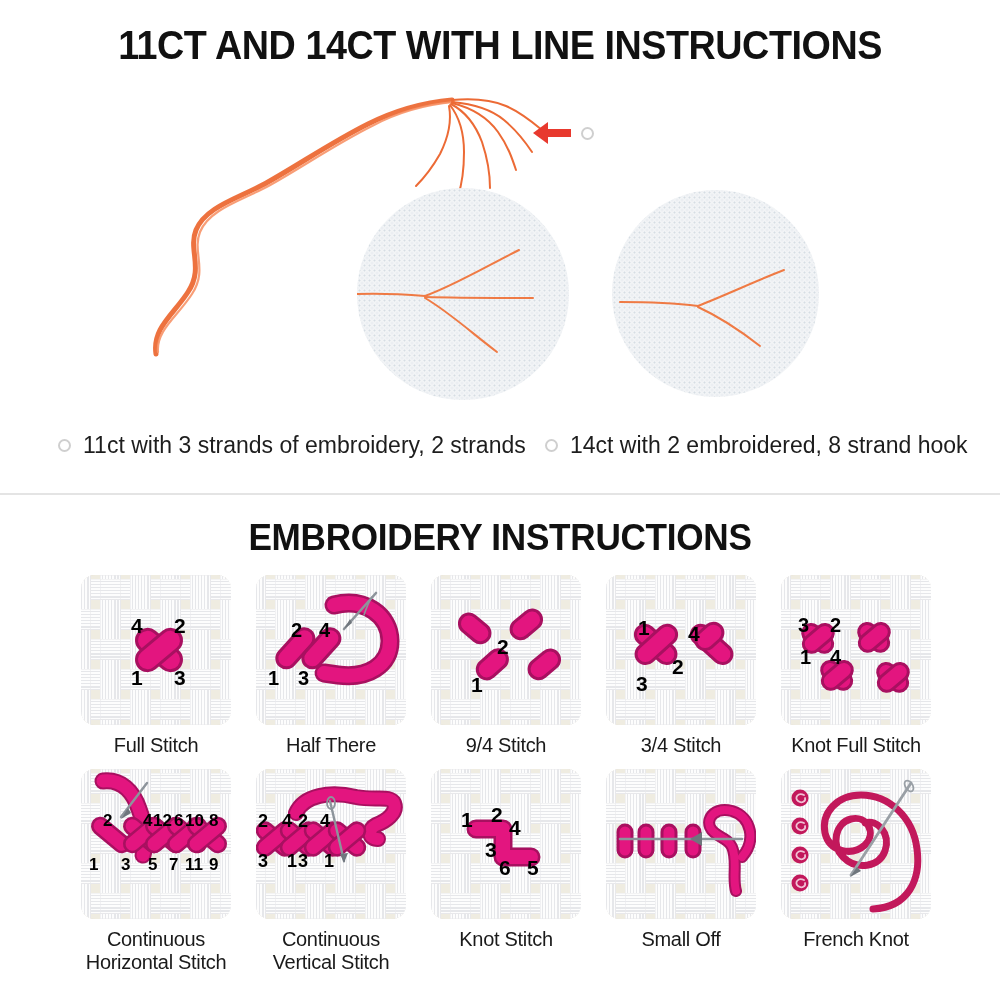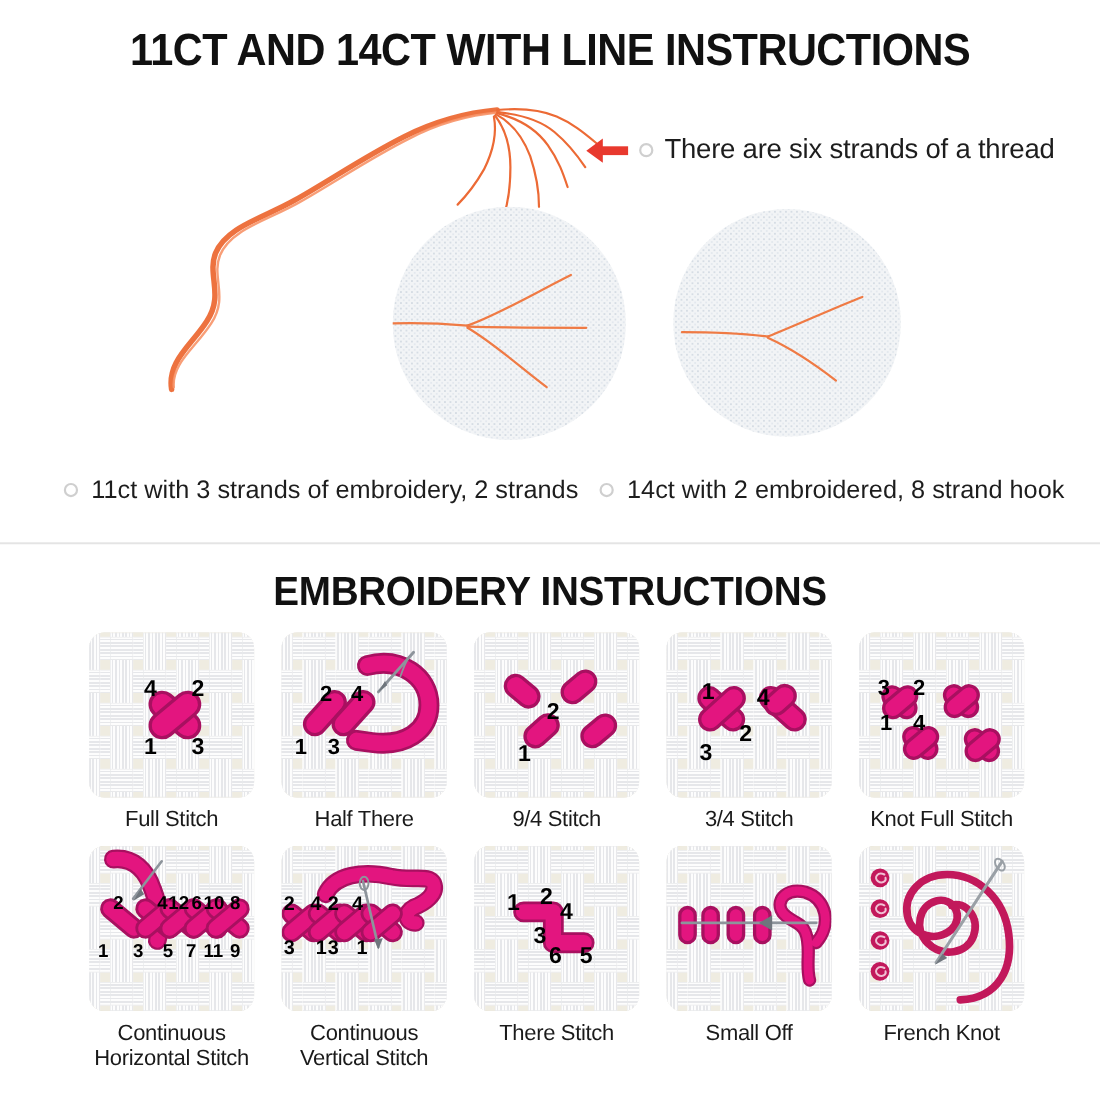--- a/index.html
+++ b/index.html
@@ -143,21 +143,20 @@
         </g>
       </svg>
     </div>
 
     <div class="thread-note">
       <span class="red-arrow">
         <span class="head"></span>
           <span class="shaft"></span>
       </span>
       <span class="bullet-circle"></span>
-      <span class="note-text">There are six strands of a thread</span>
     </div>
 
     <div class="circle-wrap">
       <div class="aida-circle" id="circle-11ct"></div>
       <svg style="position:absolute;left:345px;top:188px;" width="212" height="212" viewBox="0 0 212 212">
         <g fill="none" stroke="#ef7a44" stroke-width="2" stroke-linecap="round">
           <path d="M0 106 C 30 105, 56 107, 68 108"></path>
           <path d="M68 108 C 96 98, 130 78, 162 62"></path>
           <path d="M68 109 C 104 110, 140 110, 176 110"></path>
           <path d="M68 110 C 92 124, 116 146, 140 164"></path>
@@ -631,21 +630,21 @@
               <g font-family="Liberation Sans, sans-serif" font-size="21" font-weight="700" fill="#000">
                 <text x="30" y="58">1</text>
                 <text x="60" y="53">2</text>
                 <text x="78" y="66">4</text>
                 <text x="54" y="88">3</text>
                 <text x="68" y="106">6</text>
                 <text x="96" y="106">5</text>
               </g>
             </svg>
           </div>
-          <div class="label">There Stitch</div>
+          <div class="label">Knot Stitch</div>
         </div>
 
         <div class="cell">
           <div class="tile">
             <div class="weave">
                 <div class="beige"></div>
                 <div class="hbar under" style="top:4px"></div>
                 <div class="hbar under" style="top:34px"></div>
                 <div class="hbar under" style="top:64px"></div>
                 <div class="hbar under" style="top:94px"></div>

